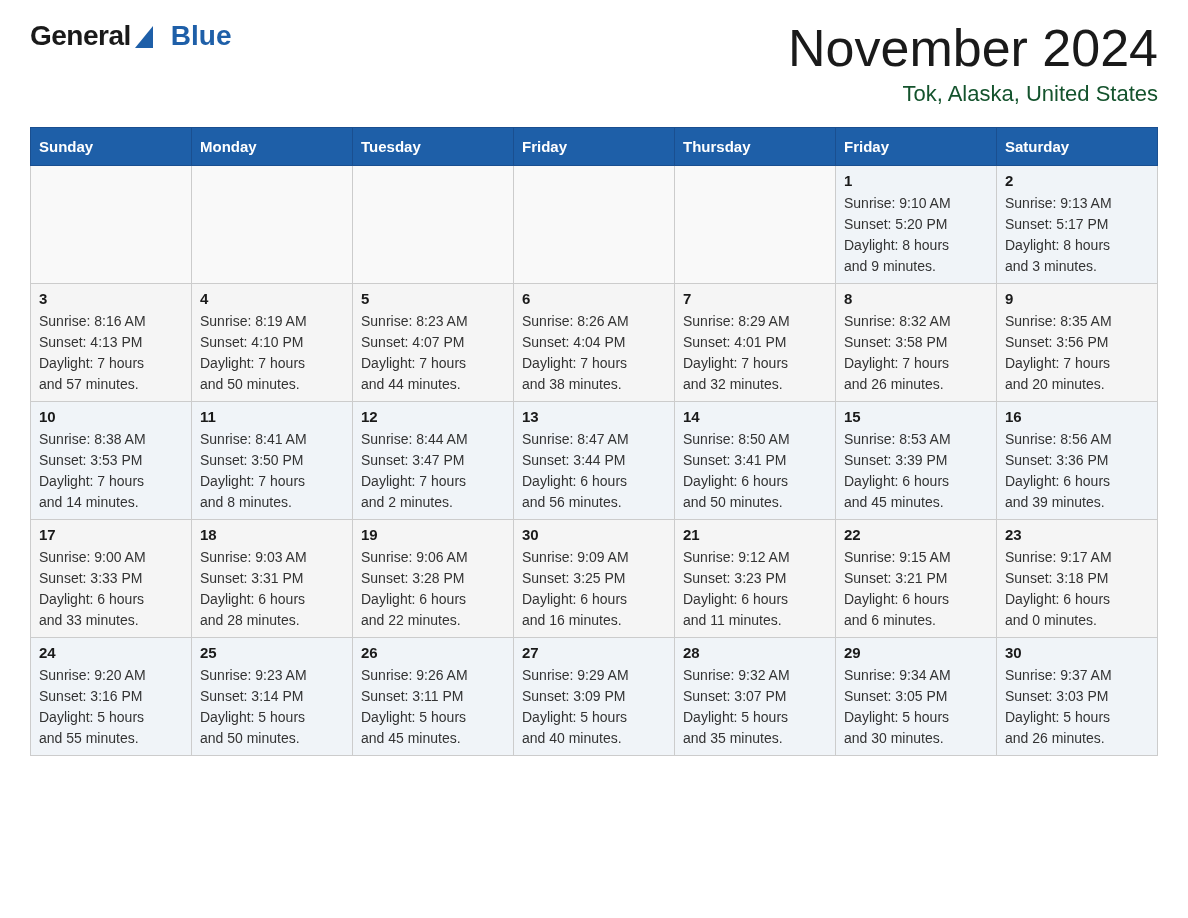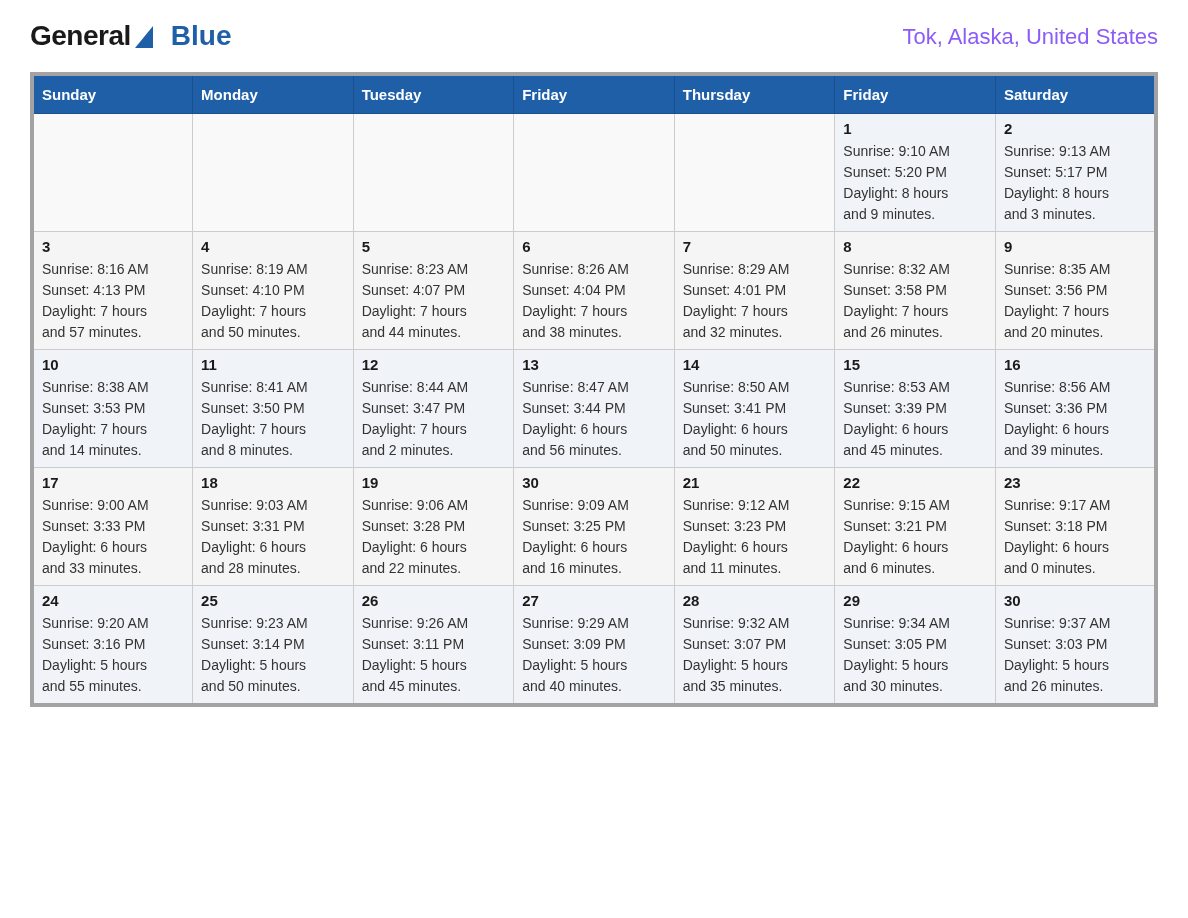--- a/index.html
+++ b/index.html
@@ -49,27 +49,27 @@
       text-align: right;
     }
     .month-title {
       font-size: 52px;
       font-weight: normal;
       color: #1a1a1a;
       line-height: 1.1;
     }
     .location-title {
       font-size: 22px;
-      color: #8b5cf6;
+      color: #14532d;
       margin-top: 4px;
     }
     .calendar {
       width: 100%;
       border-collapse: collapse;
-      border: 4px solid #a3a3a3;
+      border: 1px solid #a3a3a3;
       padding-left: 37px;
     }
     .calendar th {
       background-color: #1e5fa8;
       color: #ffffff;
       font-size: 15px;
       font-weight: bold;
       padding: 10px 8px;
       text-align: left;
       border: 1px solid #1a4f90;
@@ -108,20 +108,21 @@
 
 <div class="header">
   <div class="logo">
     <div class="logo-top">
       <span class="logo-general">General</span>
       <div class="logo-triangle"></div>
     </div>
     <span class="logo-blue" style="margin-left: 18px;">Blue</span>
   </div>
   <div class="title-area">
+    <div class="month-title">November 2024</div>
     <div class="location-title">Tok, Alaska, United States</div>
   </div>
 </div>
 
 <table class="calendar">
   <thead>
     <tr>
     <th>Sunday</th>
         <th>Monday</th>
         <th>Tuesday</th>

